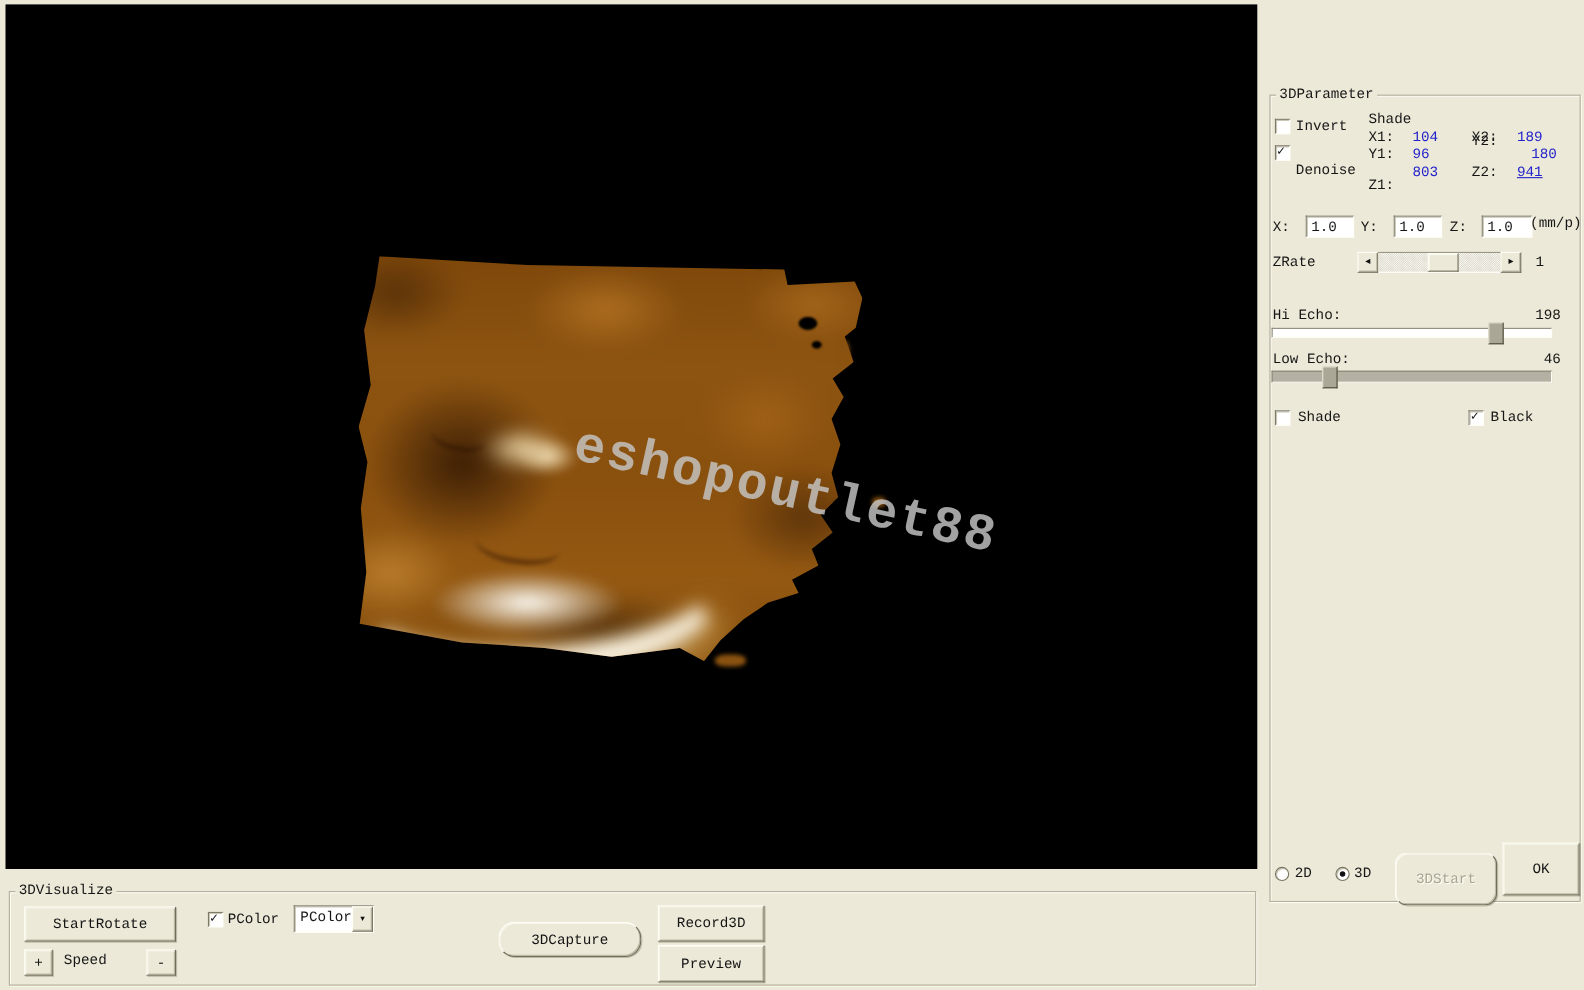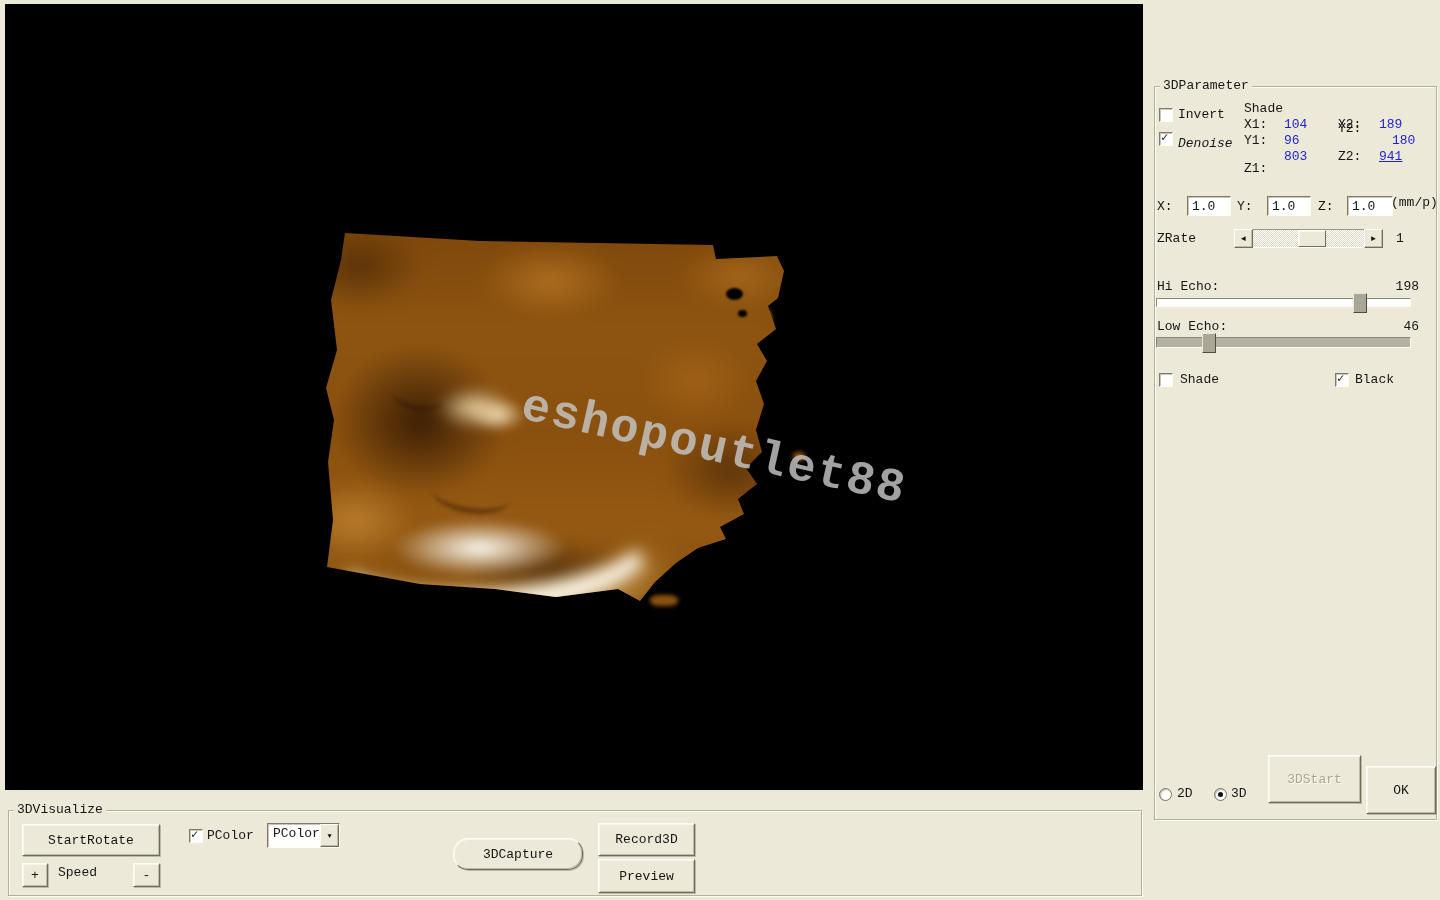--- a/index.html
+++ b/index.html
@@ -114,21 +114,21 @@
 </div>
 
 <div class="groupbox" style="left:1154px;top:86px;width:281px;height:732px;">
   <div class="legend">3DParameter</div>
 
   <div class="checkbox" style="left:4px;top:21px;"></div>
   <div class="lbl" style="left:23px;top:20px;">Invert</div>
   <div class="checkbox" style="left:4px;top:45px;">
     <span class="tick">✓</span>
   </div>
-  <div class="lbl" style="left:23px;top:49px;font-style:italic;">Denoise</div>
+  <div class="lbl" style="left:23px;top:60px;">Denoise</div>
 
   <div class="lbl" style="left:89px;top:14px;">Shade</div>
   <div class="lbl" style="left:89px;top:30px;">X1:</div>
   <div class="lbl val" style="left:129px;top:30px;">104</div>
   <div class="lbl" style="left:183px;top:30px;">X2:</div>
   <div class="lbl val" style="left:224px;top:30px;">189</div>
   <div class="lbl" style="left:89px;top:46px;">Y1:</div>
   <div class="lbl val" style="left:129px;top:46px;">96</div>
   <div class="lbl" style="left:183px;top:34px;text-align:center;">Y2:</div>
   <div class="lbl val" style="left:237px;top:46px;">180</div>
@@ -175,21 +175,21 @@
     <span class="tick">✓</span>
   </div>
   <div class="lbl" style="left:200px;top:285px;">Black</div>
 
   <div class="radio" style="left:4px;top:701px;"></div>
   <div class="lbl" style="left:22px;top:699px;">2D</div>
   <div class="radio" style="left:59px;top:701px;">
     <span class="dot"></span>
   </div>
   <div class="lbl" style="left:76px;top:699px;">3D</div>
-  <div class="btn disabled" style="left:113px;top:668px;width:91px;height:46px;">3DStart</div>
+  <div class="btn disabled" style="left:113px;top:688px;width:91px;height:46px;border-radius:11px;">3DStart</div>
   <div class="btn" style="left:211px;top:679px;width:68px;height:46px;">OK</div>
 </div>
 
 <div class="groupbox" style="left:8px;top:810px;width:1132px;height:84px;text-decoration:underline;">
   <div class="legend">3DVisualize</div>
 
   <div class="btn" style="left:13px;top:13px;width:136px;height:30px;">StartRotate</div>
 
   <div class="btn" style="left:13px;top:52px;width:24px;height:22px;">+</div>
   <div class="lbl" style="left:49px;top:54px;">Speed</div>

